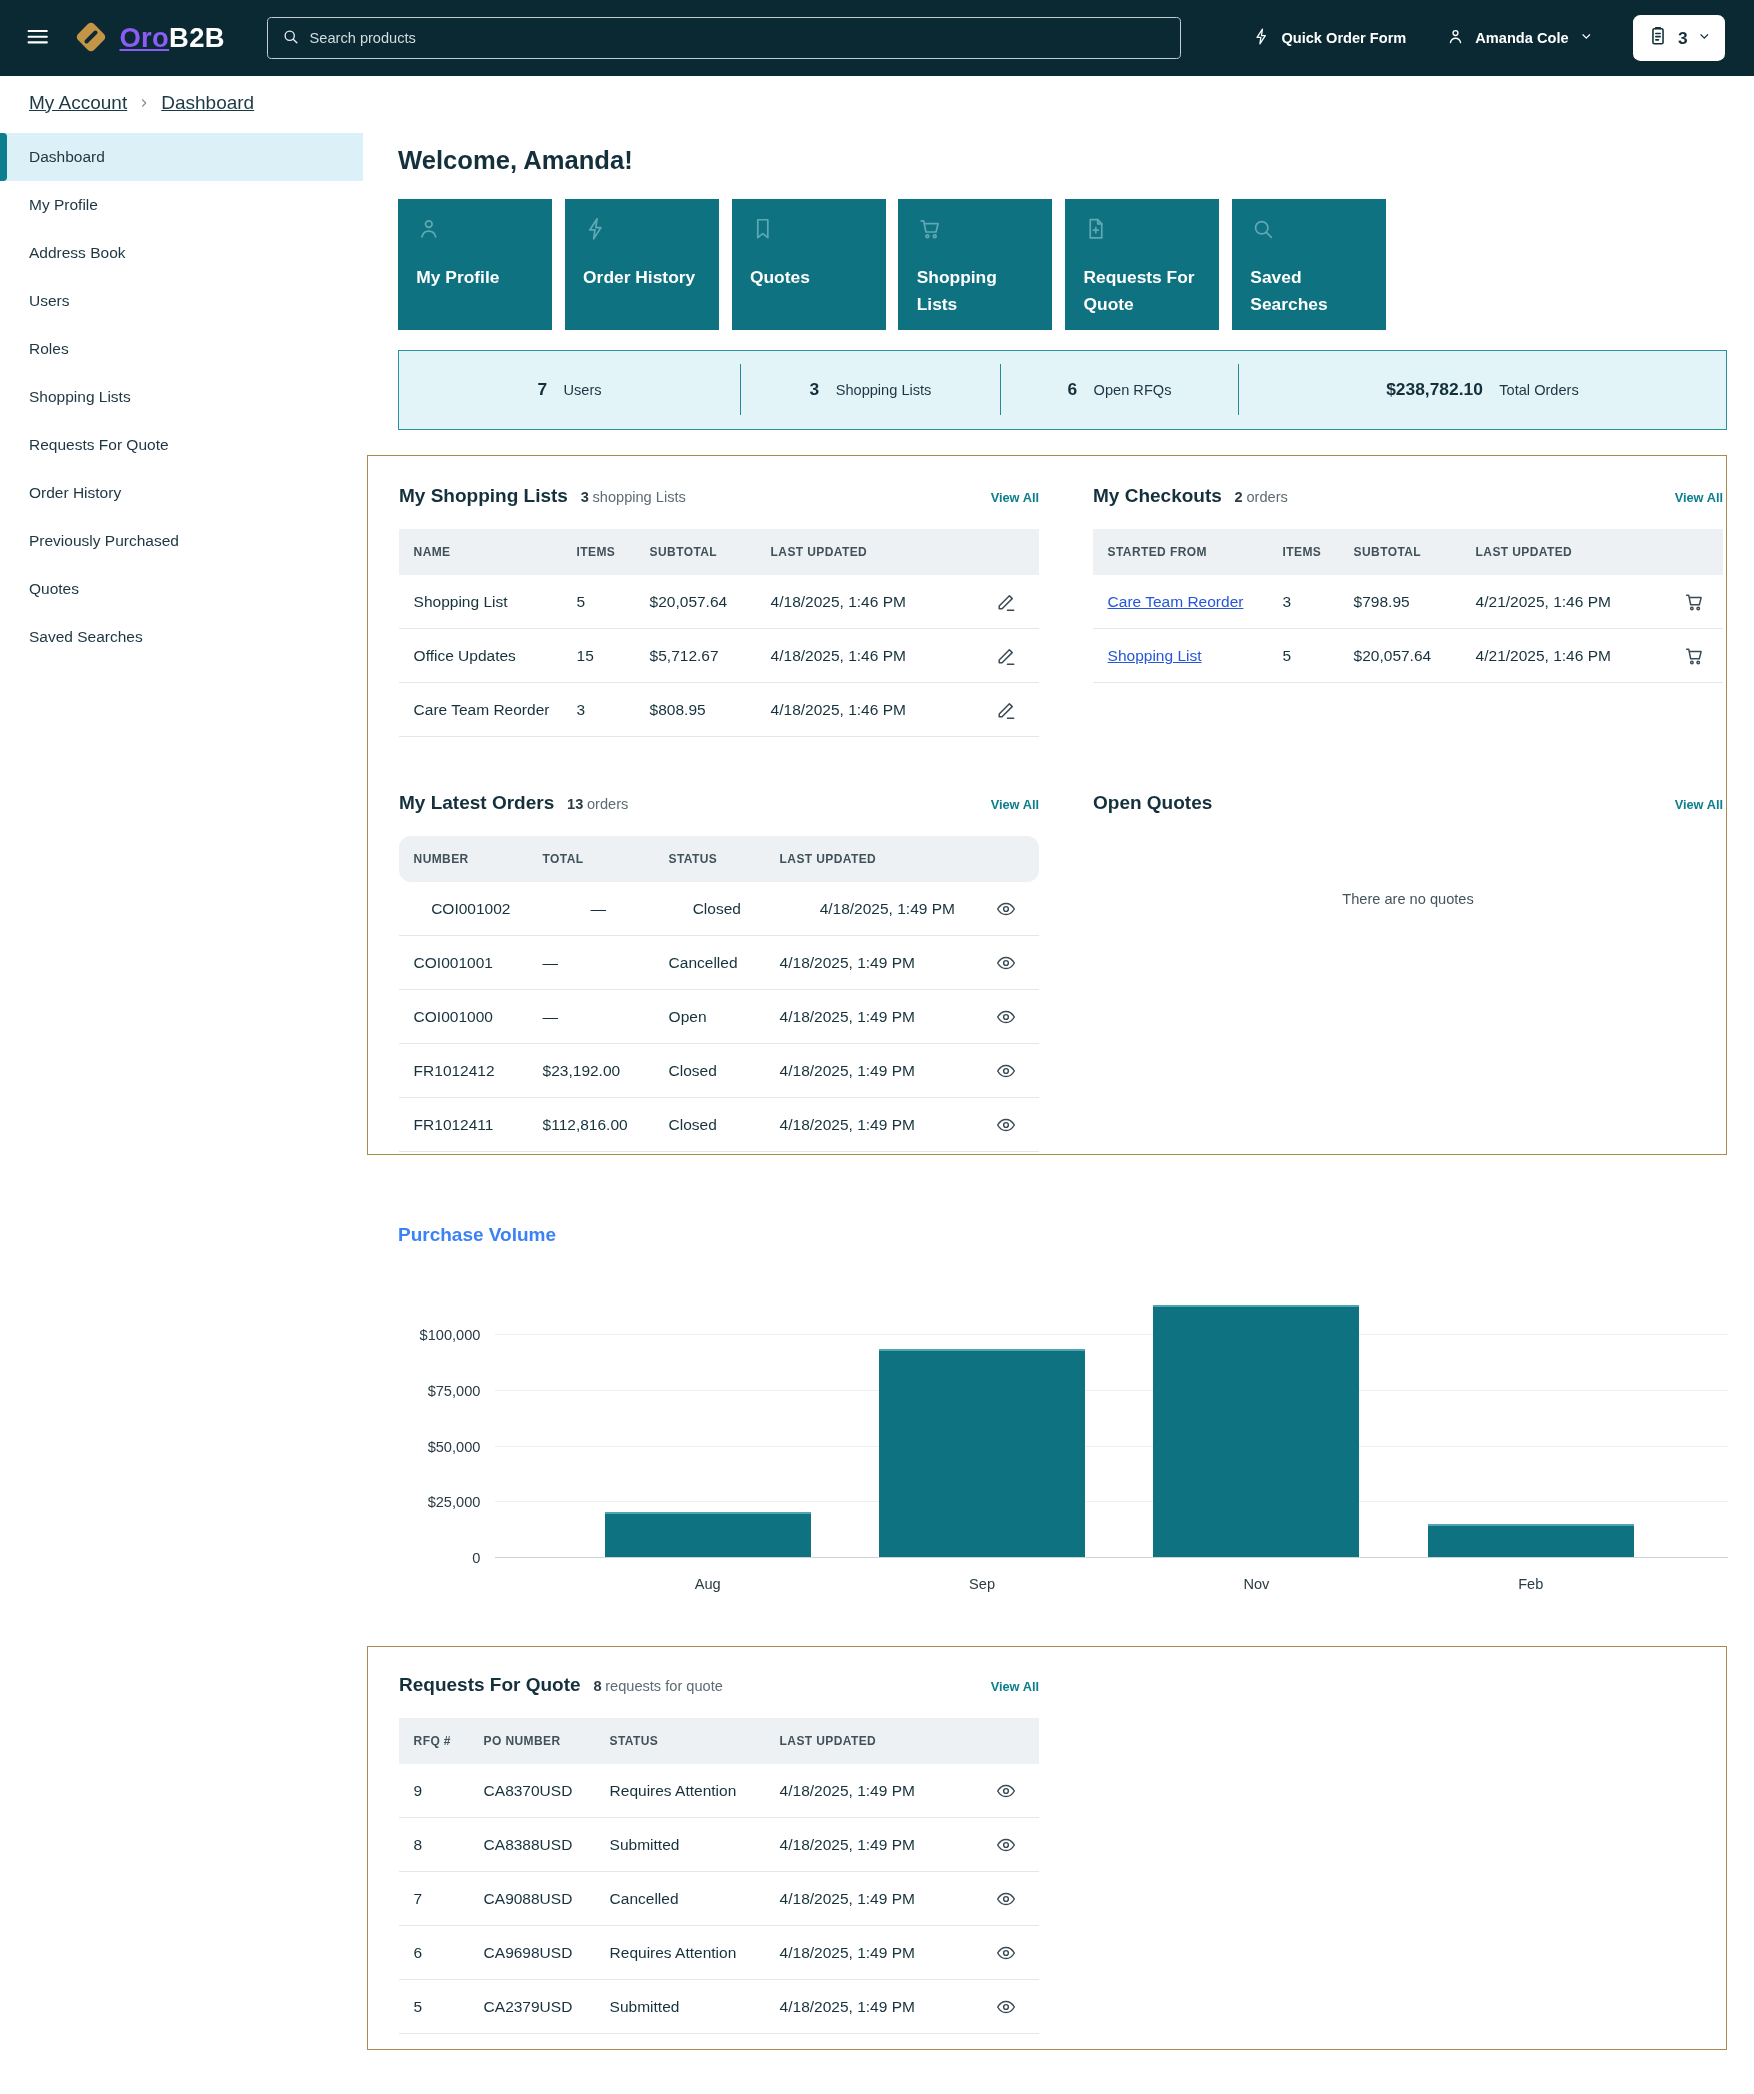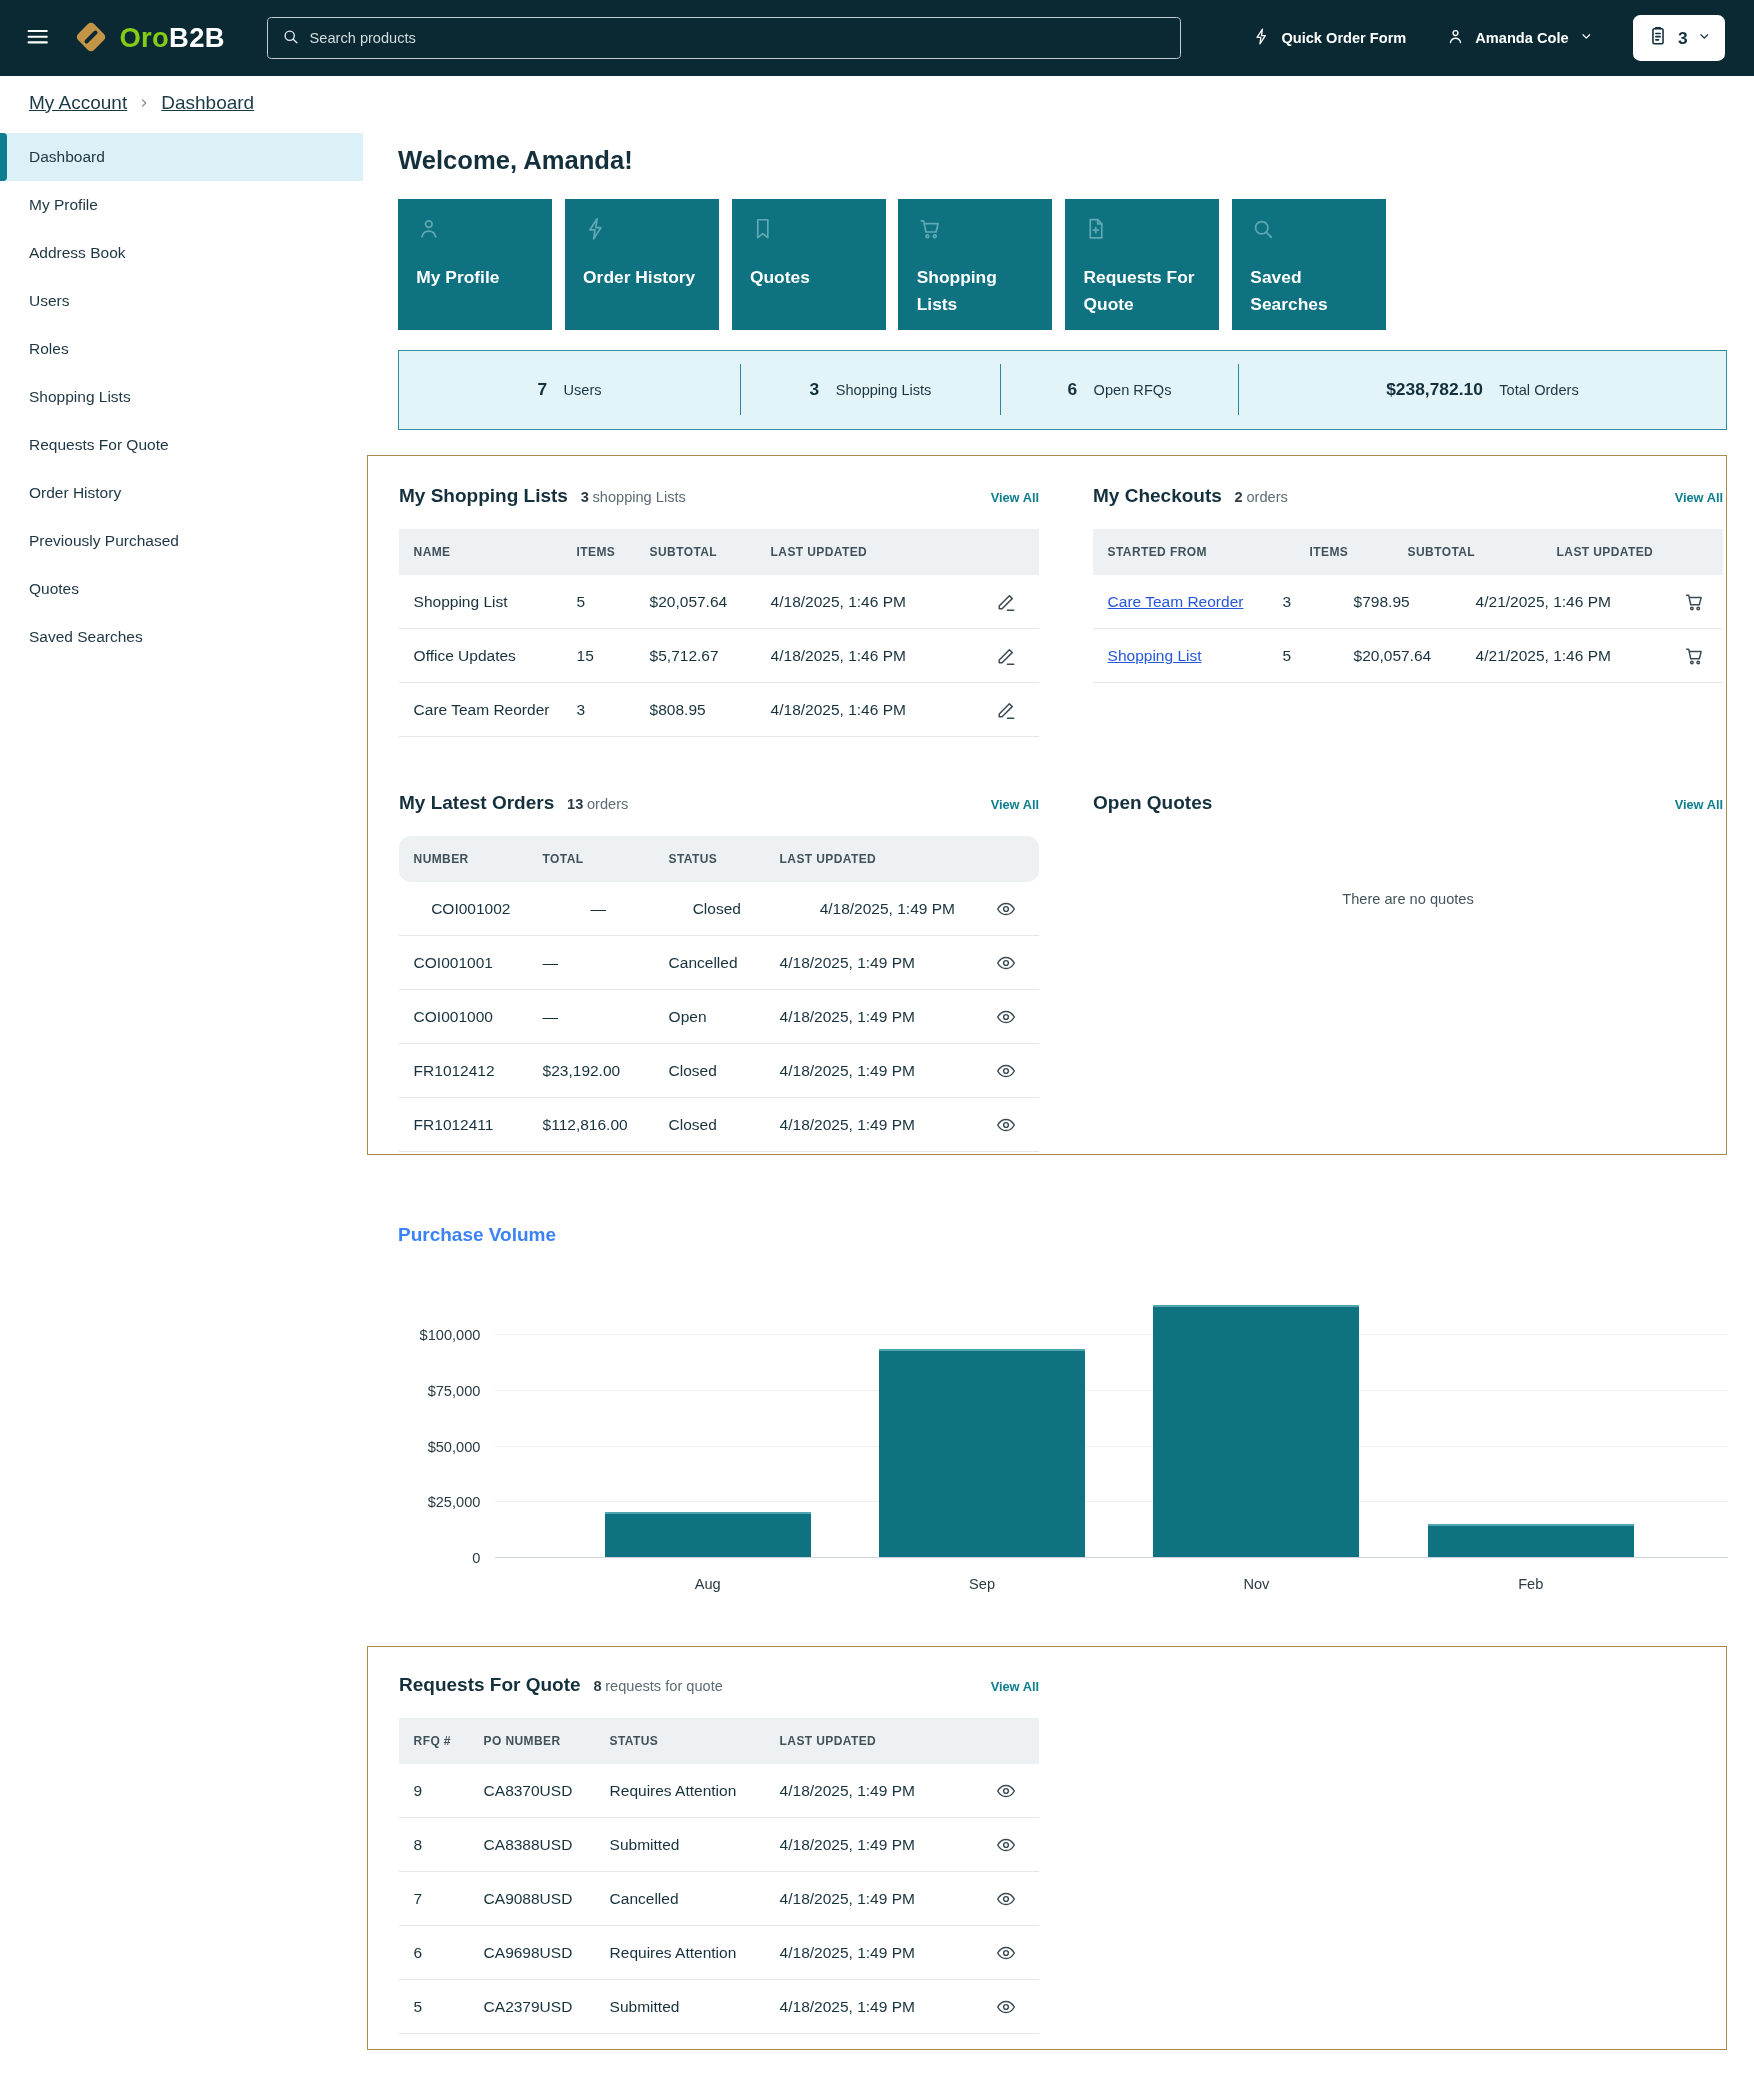--- a/index.html
+++ b/index.html
@@ -7,21 +7,21 @@
   body { font-family:"Liberation Sans", sans-serif; color:#152e3a; }
   .page { width:1754px; height:2094px; overflow:hidden; position:relative; background:#fff; }
 
   
   .navbar { height:76px; background:#0b2933; display:flex; align-items:center; padding:0 29px 0 22px; }
   .menu-btn { background:none; border:none; color:#fff; width:31px; height:31px; cursor:pointer; }
   .menu-btn svg { width:27.4px; height:27.4px; }
   .logo { display:flex; align-items:center; gap:8.2px; margin-left:18.3px; cursor:pointer; }
   .logo svg { width:40px; height:40px; }
   .logo-text { font-size:27.4px; font-weight:700; color:#fff; letter-spacing:0.3px; }
-  .logo-text .oro { color:#84cc16; }
+  .logo-text .oro { color:#8b5cf6;text-decoration:underline; }
   .search-wrap { margin-left:42px; width:914px; height:42px; border:0.9px solid #c2ced2; border-radius:4.6px; display:flex; align-items:center; padding:0 12.8px; gap:10px; }
   .search-wrap svg { width:19px; height:19px; color:#e7edef; flex:0 0 auto; }
   .search-wrap input { flex:1; background:transparent; border:none; outline:none; color:#e9eff1; font-size:14.6px; font-family:inherit; }
   .search-wrap input::placeholder { color:#d3dcdf; }
   .nav-right { margin-left:auto; display:flex; align-items:center; gap:40px; color:#fff; }
   .nav-item { display:flex; align-items:center; gap:10px; font-size:14.6px; font-weight:700; cursor:pointer; }
   .nav-item svg { width:19px; height:19px; }
   .nav-item .chev svg { width:14.6px; height:14.6px; }
   .cart-btn { background:#fff; border:none; border-radius:7.3px; height:46px; padding:0 13.7px; display:flex; align-items:center; gap:9.1px; color:#12303c; font-weight:700; font-size:17.4px; cursor:pointer; font-family:inherit; }
   .cart-btn svg { width:22px; height:22px; }
@@ -332,21 +332,21 @@
               </div>
           </section>
 
           <section>
             <div class="sec-head">
               <span class="sec-title">My Checkouts</span>
               <span class="sec-count"><span class="n">2</span><span class="t">orders</span></span>
               <a class="view-all">View All</a>
             </div>
             <div class="dtable">
-                <div class="thead" style="grid-template-columns: 175px 71px 122px 1fr 40px; gap: 27px;">
+                <div class="thead" style="grid-template-columns: 175px 71px 122px 1fr 40px;">
                   <span class="th">STARTED FROM</span>
                   <span class="th">ITEMS</span>
                   <span class="th">SUBTOTAL</span>
                   <span class="th">LAST UPDATED</span>
                   <span class="th"></span>
                 </div>
                 <div class="trow" style="grid-template-columns: 175px 71px 122px 1fr 40px;">
                   <a class="td cell-link">Care Team Reorder</a>
                   <span class="td">3</span>
                   <span class="td">$798.95</span>

